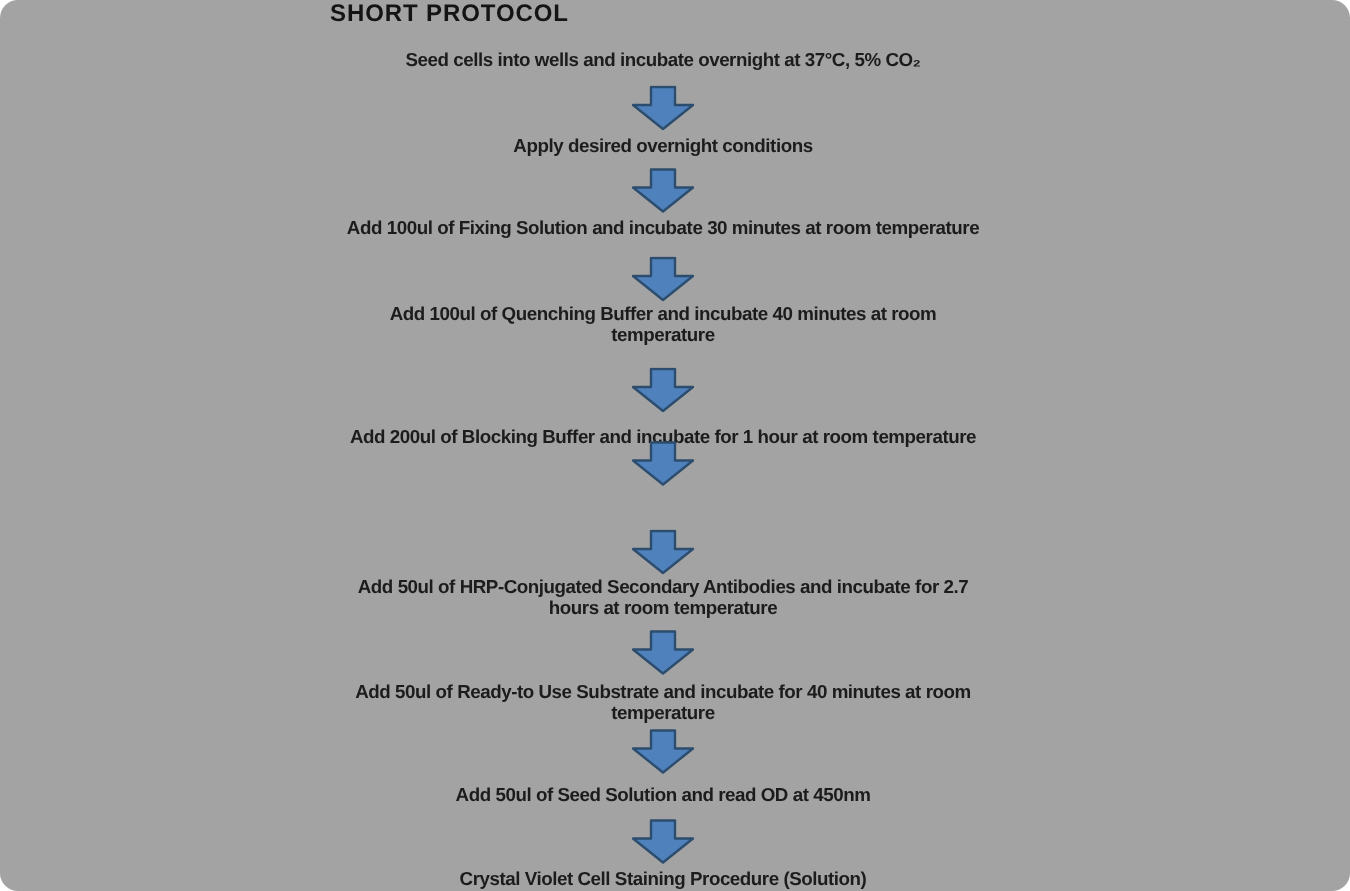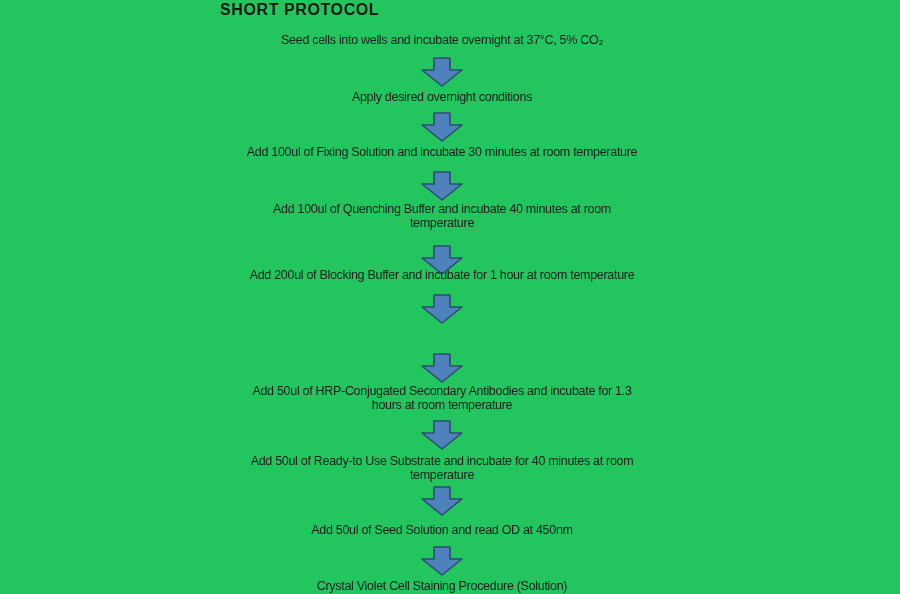--- a/index.html
+++ b/index.html
@@ -1,40 +1,41 @@
 <!DOCTYPE html>
 <html><head>
 <meta charset="utf-8">
 <style>
   html, body { margin: 0; padding: 0; background: #ffffff; }
   .canvas {
     position: relative;
     width: 900px;
     height: 594px;
-    background: #22c55e;
+    background: #a3a3a3;
     font-family: "Liberation Sans", sans-serif;
     overflow: hidden;
+    border-radius: 12px;
   }
   .title {
     position: absolute;
     left: 220px;
     top: 1px;
     font-size: 16px;
     font-weight: bold;
     letter-spacing: 0.6px;
     color: #141414;
     white-space: nowrap;
   }
   .step {
     position: absolute;
     left: 117px;
     width: 650px;
     text-align: center;
     font-size: 12.5px;
-    font-weight: normal;
+    font-weight: bold;
     letter-spacing: -0.3px;
     line-height: 14px;
     color: #1c1c1c;
     white-space: pre-line;
   }
   .arrow {
     position: absolute;
     left: 117px;
     width: 650px;
     display: flex;
@@ -75,36 +76,36 @@
 
   <div class="step" style="top:202px">Add 100ul of Quenching Buffer and incubate 40 minutes at room
 temperature</div>
 
   <div class="arrow" style="top:245px">
     <svg width="42" height="30" viewBox="0 0 42 30">
         <path stroke-width="1.6" stroke-linejoin="round" d="M13 1 H29 V13 H41 L21 29 L1 13 H13 Z" fill="#4f81bd" stroke="#2c4d6e"></path>
       </svg>
   </div>
 
-  <div class="step" style="top:268px">Add 200ul of Blocking Buffer and incubate for 1 hour at room temperature</div>
+  <div class="step" style="top:284px">Add 200ul of Blocking Buffer and incubate for 1 hour at room temperature</div>
 
   <div class="arrow" style="top:294px">
     <svg width="42" height="30" viewBox="0 0 42 30">
         <path stroke-width="1.6" stroke-linejoin="round" d="M13 1 H29 V13 H41 L21 29 L1 13 H13 Z" fill="#4f81bd" stroke="#2c4d6e"></path>
       </svg>
   </div>
 
 
   <div class="arrow" style="top:353px">
     <svg width="42" height="30" viewBox="0 0 42 30">
         <path stroke-width="1.6" stroke-linejoin="round" d="M13 1 H29 V13 H41 L21 29 L1 13 H13 Z" fill="#4f81bd" stroke="#2c4d6e"></path>
       </svg>
   </div>
 
-  <div class="step" style="top:384px">Add 50ul of HRP-Conjugated Secondary Antibodies and incubate for 1.3
+  <div class="step" style="top:384px">Add 50ul of HRP-Conjugated Secondary Antibodies and incubate for 2.7
 hours at room temperature</div>
 
   <div class="arrow" style="top:420px">
     <svg width="42" height="30" viewBox="0 0 42 30">
         <path stroke-width="1.6" stroke-linejoin="round" d="M13 1 H29 V13 H41 L21 29 L1 13 H13 Z" fill="#4f81bd" stroke="#2c4d6e"></path>
       </svg>
   </div>
 
   <div class="step" style="top:454px">Add 50ul of Ready-to Use Substrate and incubate for 40 minutes at room
 temperature</div>

